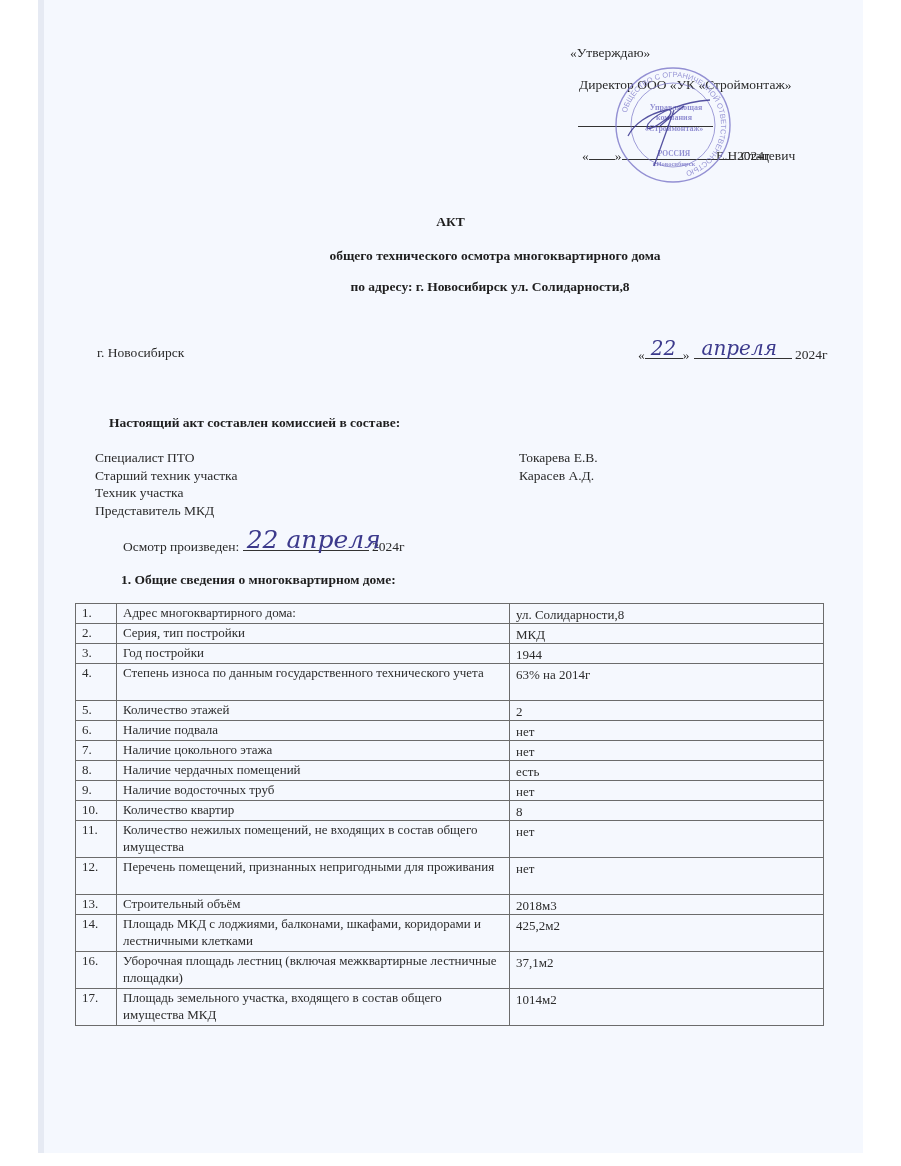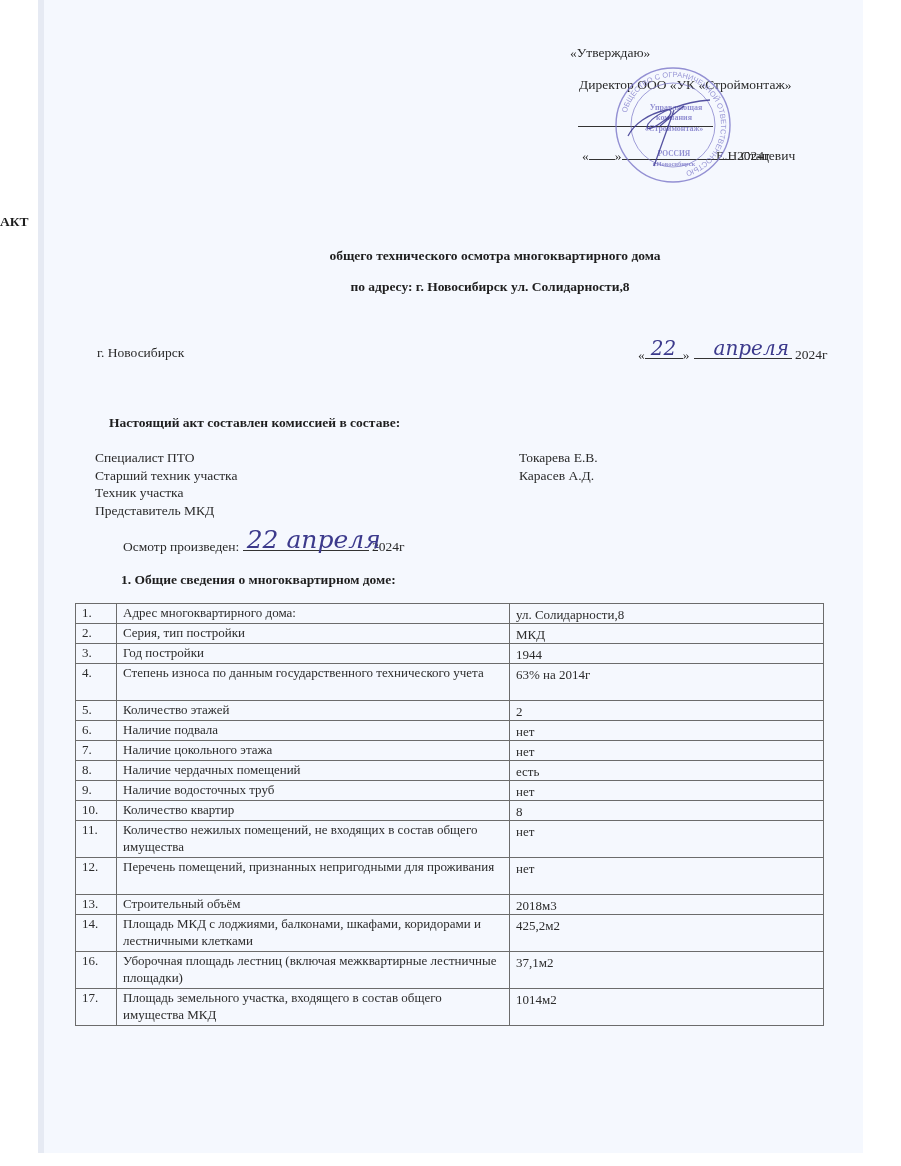--- a/index.html
+++ b/index.html
@@ -47,27 +47,27 @@
     <textPath href="#ring" startOffset="4%">ОБЩЕСТВО С ОГРАНИЧЕННОЙ ОТВЕТСТВЕННОСТЬЮ</textPath>
   </text>
   <text x="62" y="44" font-size="8" fill="#7a76c8" text-anchor="middle" font-weight="bold" opacity="0.8" font-family="Liberation Serif, serif">Управляющая</text>
   <text x="60" y="54" font-size="8" fill="#7a76c8" text-anchor="middle" font-weight="bold" opacity="0.8" font-family="Liberation Serif, serif">компания</text>
   <text x="60" y="65" font-size="8" fill="#7a76c8" text-anchor="middle" font-weight="bold" opacity="0.8" font-family="Liberation Serif, serif">«Строймонтаж»</text>
   <text x="60" y="90" font-size="7.5" fill="#7a76c8" text-anchor="middle" font-weight="bold" opacity="0.8" font-family="Liberation Serif, serif">РОССИЯ</text>
   <text x="60" y="100" font-size="6.5" fill="#7a76c8" text-anchor="middle" font-weight="bold" opacity="0.8" font-family="Liberation Serif, serif">г.Новосибирск</text>
   <path d="M14,70 C20,58 34,48 52,44 C60,42 58,50 48,56 C40,62 30,66 34,58 C42,46 70,36 96,34 M46,60 C56,52 64,44 70,40 M60,44 L40,100" fill="none" stroke="#3a3690" stroke-width="1.3" opacity="0.85"></path>
 </svg>
 
-<div class="abs bold t13" style="left:0;width:901px;top:214px;">АКТ</div>
+<div class="abs bold t13" style="left:0;width:901px;text-align:center;top:214px;">АКТ</div>
 <div class="abs bold t13" style="left:0;width:990px;text-align:center;top:248px;">общего технического осмотра многоквартирного дома</div>
 <div class="abs bold t13" style="left:0;width:980px;text-align:center;top:279px;">по адресу: г. Новосибирск ул. Солидарности,8</div>
 
 <div class="abs t13" style="left:97px;top:345px;">г. Новосибирск</div>
 <div class="abs t13" style="left:638px;top:345px;">
-  <span>«</span><span class="ul" style="width:38px;position:relative;"><span class="hand" style="position:absolute;left:6px;top:-9px;">22</span></span><span>»</span><span class="ul" style="width:98px;margin-left:4px;position:relative;"><span class="hand" style="position:absolute;left:20px;top:-9px;">апреля</span></span> <span>2024г</span>
+  <span>«</span><span class="ul" style="width:38px;position:relative;"><span class="hand" style="position:absolute;left:6px;top:-9px;">22</span></span><span>»</span><span class="ul" style="width:98px;margin-left:4px;position:relative;"><span class="hand" style="position:absolute;left:8px;top:-9px;">апреля</span></span> <span>2024г</span>
 </div>
 
 <div class="abs bold t13" style="left:109px;top:415px;">Настоящий акт составлен комиссией в составе:</div>
 <div class="abs t13" style="left:95px;top:449px;line-height:17.5px;">
   <div>Специалист ПТО</div>
   <div>Старший техник участка</div>
   <div>Техник участка</div>
   <div>Представитель МКД</div>
 </div>
 <div class="abs t13" style="left:519px;top:449px;line-height:17.5px;">

